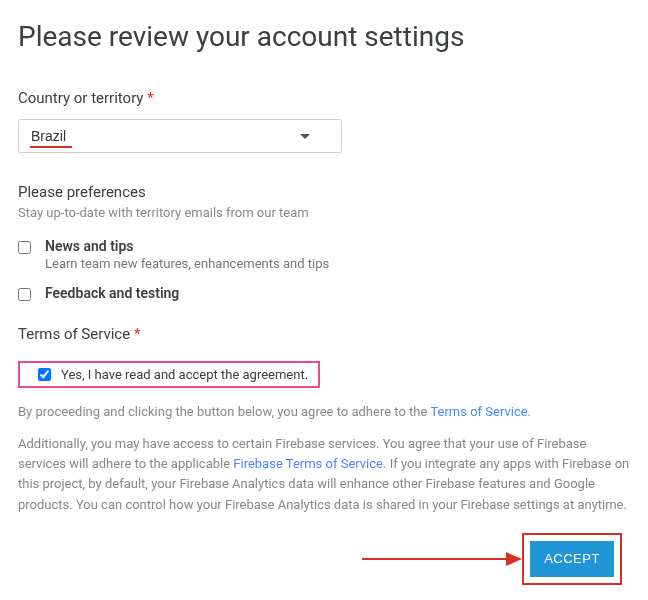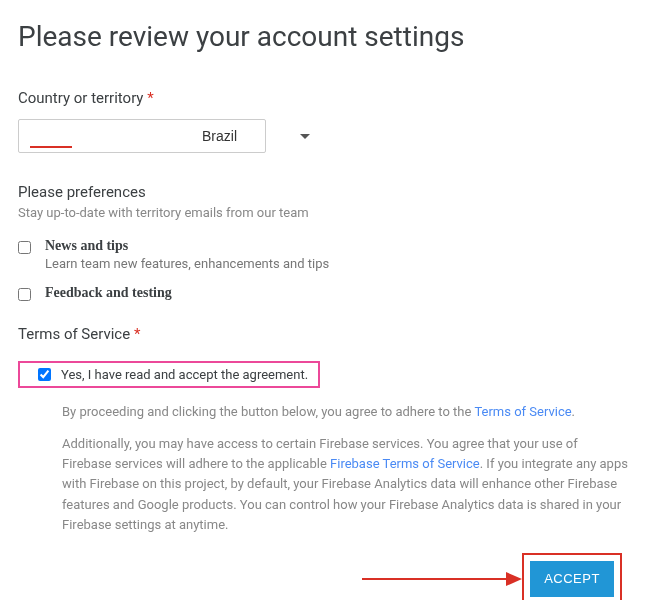--- a/index.html
+++ b/index.html
@@ -20,30 +20,29 @@
       font-size: 15px;
       font-weight: 400;
       color: #3c4043;
       margin-bottom: 12px;
     }
     .required { color: #d93025; }
     .select-wrap { position: relative; margin-bottom: 30px; }
     .country-select {
       appearance: none;
       -webkit-appearance: none;
-      width: 248px;
+      width: 324px;
       height: 34px;
       padding: 0 28px 0 12px;
       border: 1px solid #ccc;
       border-radius: 2px;
       background: #fff;
       font-size: 14px;
       color: #333;
       cursor: pointer;
-      text-align: right;
     }
     .select-caret {
       position: absolute;
       left: 282px;
       top: 15px;
       width: 0; height: 0;
       border-left: 5px solid transparent;
       border-right: 5px solid transparent;
       border-top: 5px solid #555;
       pointer-events: none;
@@ -71,21 +70,20 @@
     .pref-cb {
       margin-top: 3px;
       margin-right: 14px;
       width: 13px; height: 13px;
       cursor: pointer;
     }
     .pref-title {
       font-size: 14px;
       font-weight: 600;
       color: #3c4043;
-      font-family: Liberation Serif, serif;
     }
     .pref-desc {
       font-size: 13px;
       color: #777;
       margin-top: 2px;
     }
     .tos-heading {
       font-size: 15px;
       font-weight: 400;
       margin-top: 24px;
@@ -102,21 +100,20 @@
       margin-right: 10px;
       width: 13px; height: 13px;
       cursor: pointer;
     }
     .agree-label { font-size: 13px; color: #3c4043; }
     .body-para {
       font-size: 13px;
       color: #888;
       line-height: 1.55;
       margin-bottom: 12px;
-      margin-left: 44px;
     }
     .link { color: #4a8af4; cursor: pointer; }
     .footer {
       position: relative;
       height: 60px;
       margin-top: 6px;
     }
     .arrow {
       position: absolute;
       left: 344px;

